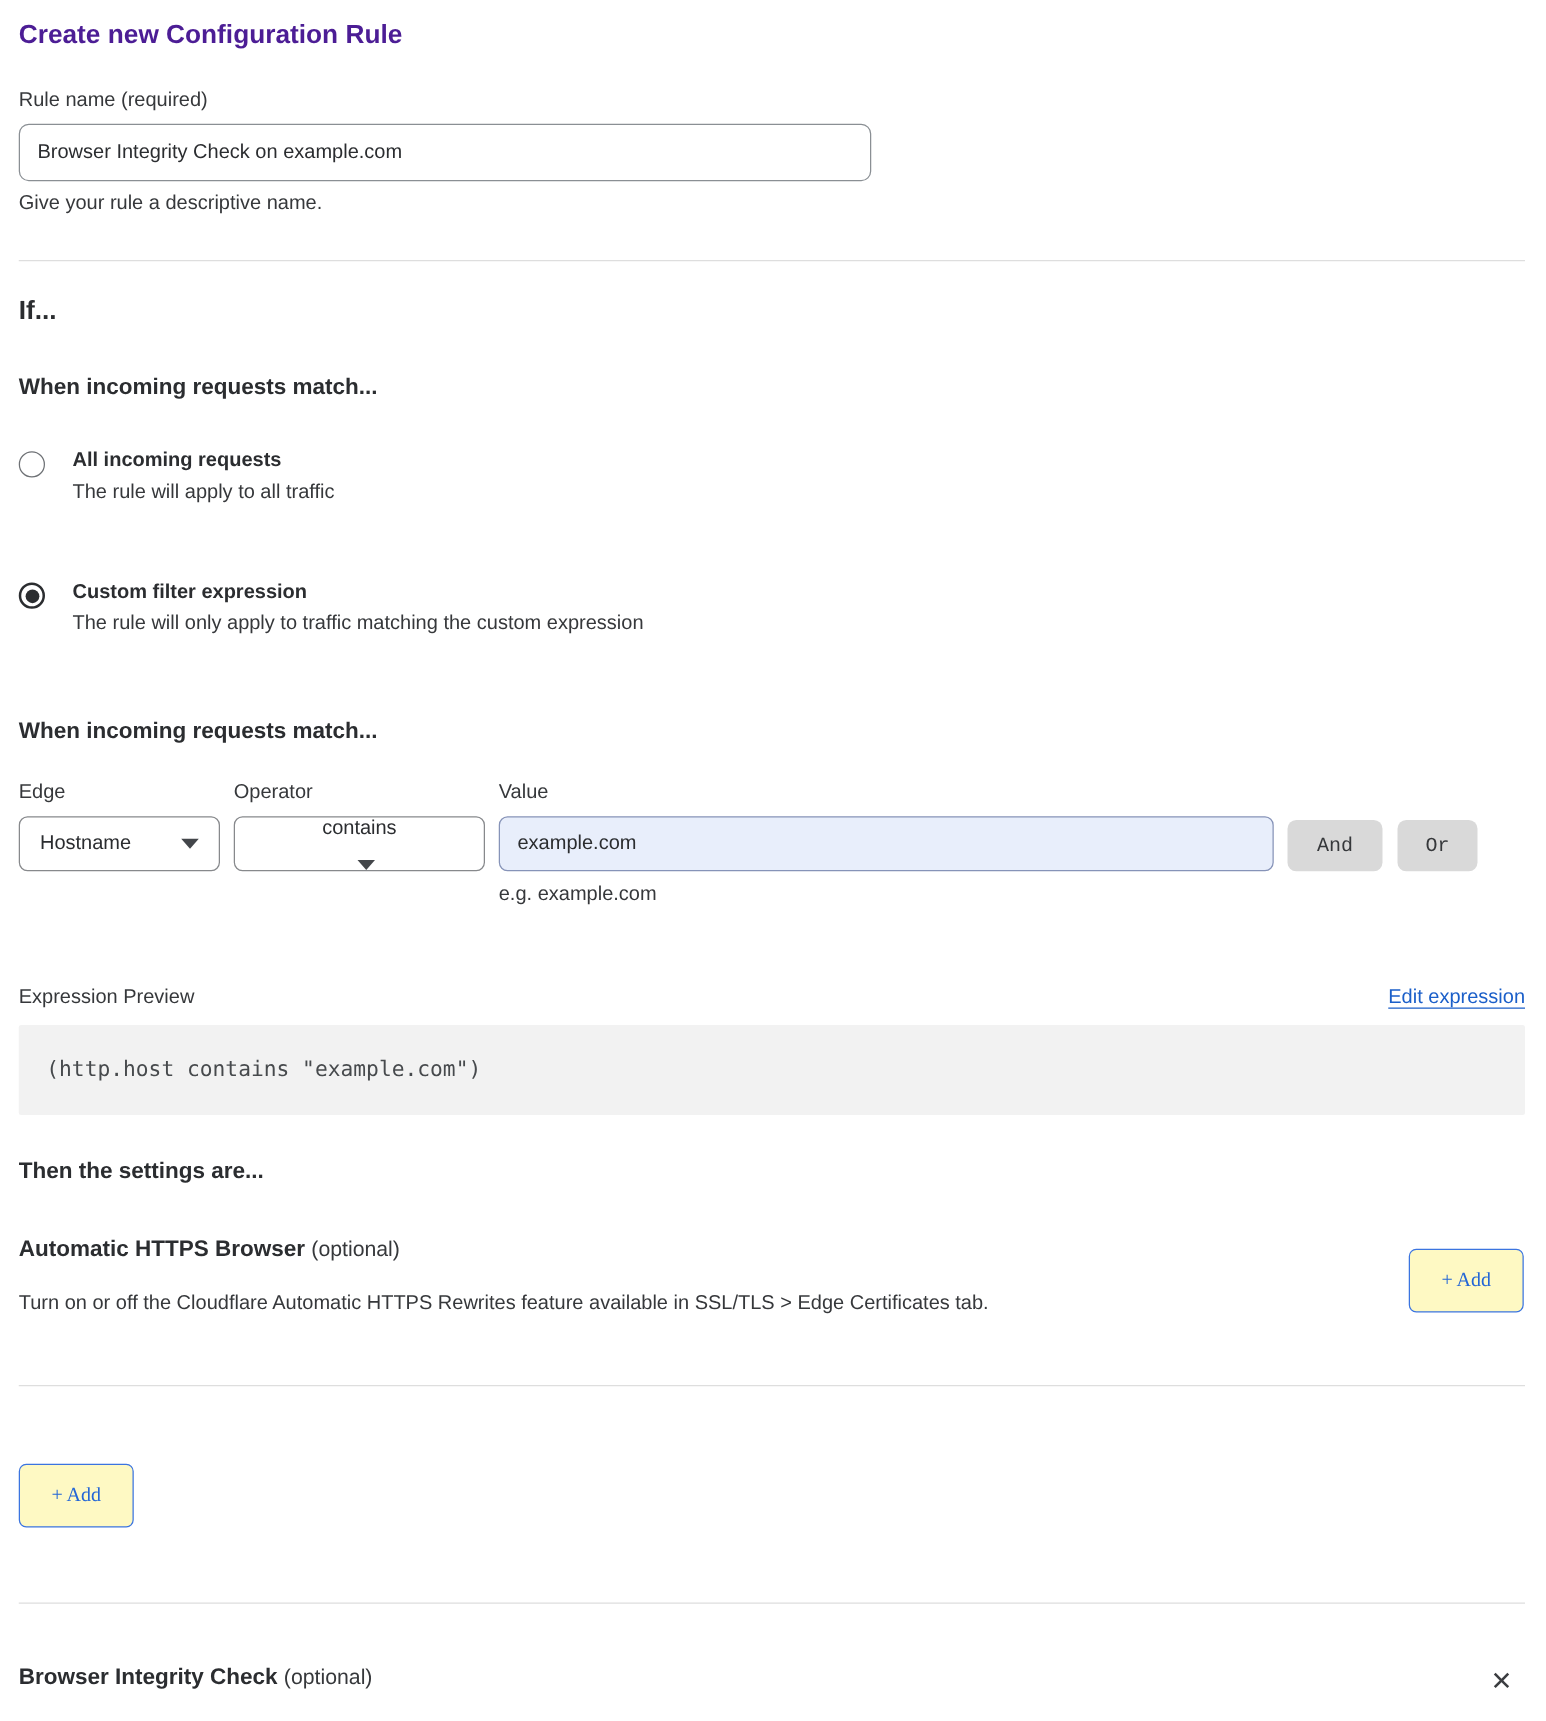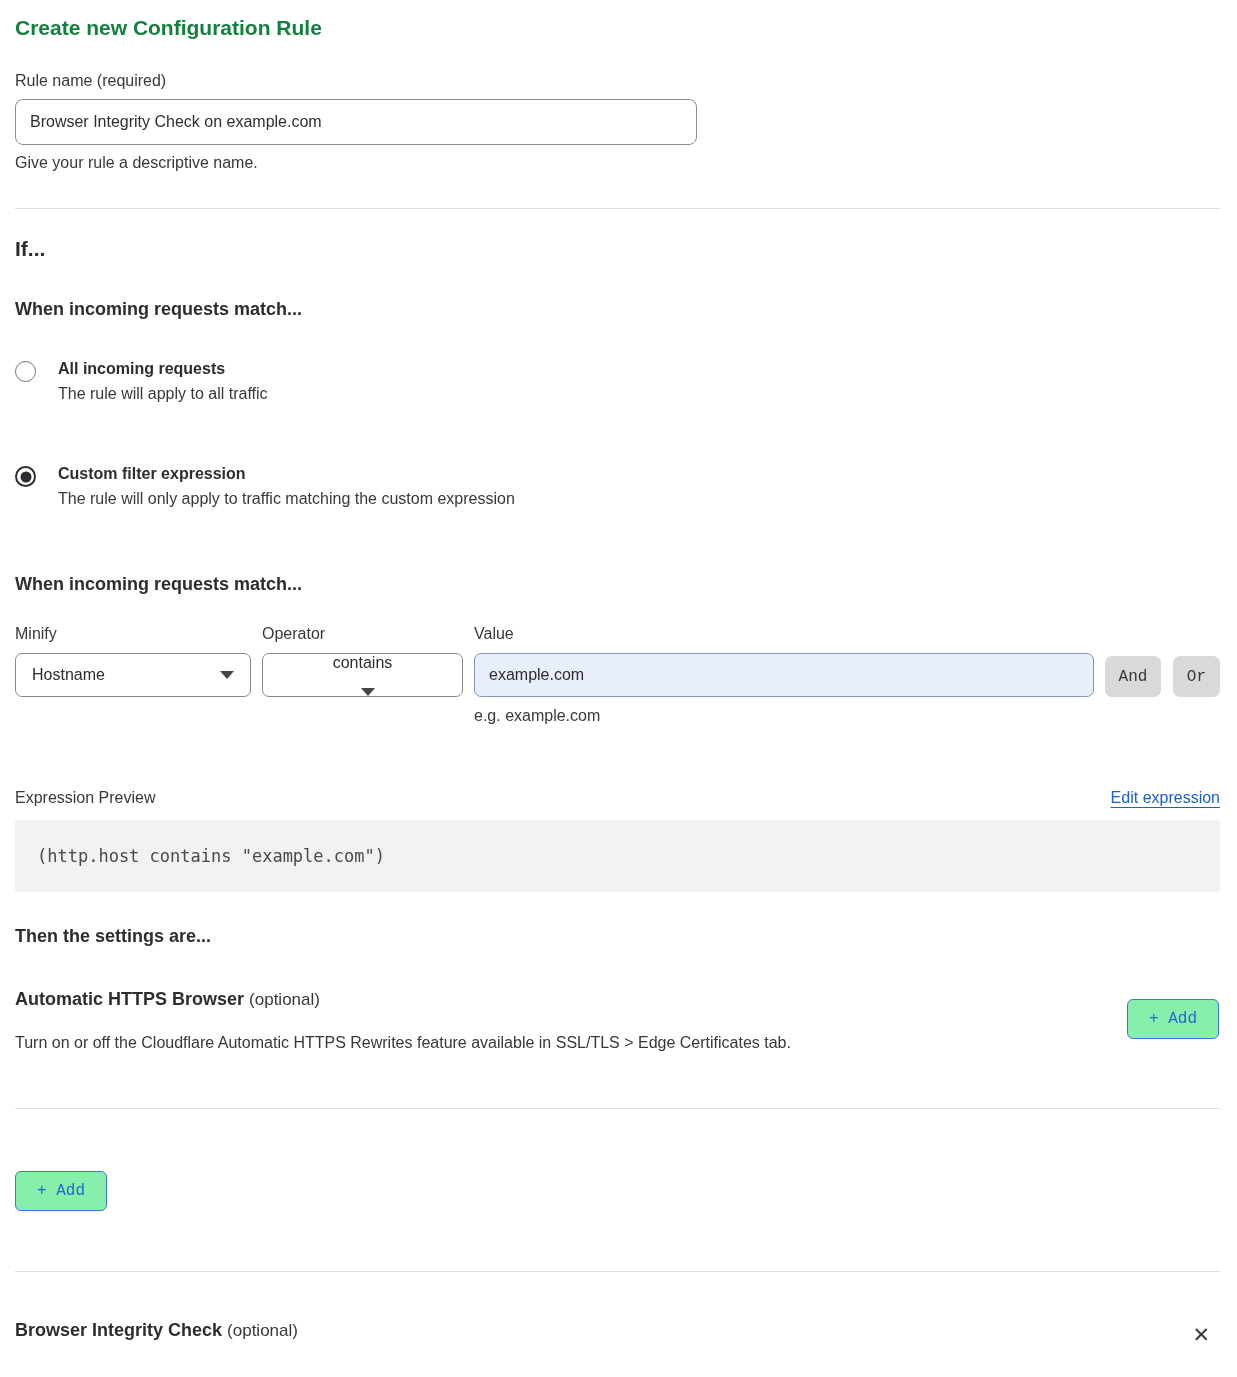--- a/index.html
+++ b/index.html
@@ -9,21 +9,21 @@
     min-height: 1377px;
     font-family: "Liberation Sans", sans-serif;
     color: #36383b;
     font-size: 16px;
   }
   .container { padding: 16px 17px 0 15px; }
 
   .page-title {
     font-size: 21px;
     font-weight: 700;
-    color: #15803d;
+    color: #4c1d95;
     margin-bottom: 32px;
   }
 
   .field-label { font-size: 16px; color: #36383b; margin-bottom: 9px; display: block; }
 
   .rule-name-input {
     width: 682px;
     height: 46px;
     border: 1px solid #8a8f94;
     border-radius: 8px;
@@ -79,21 +79,21 @@
     border-radius: 7px;
     background: #fff;
     display: flex;
     align-items: center;
     justify-content: space-between;
     padding: 0 16px;
     font-size: 16px;
     color: #2b2d30;
     cursor: pointer;
   }
-  .select-field { width: 236px; margin-right: 11px; }
+  .select-field { width: 161px; margin-right: 11px; }
   .select-operator { width: 201px; margin-right: 11px; flex-direction: column; }
   .caret-down {
     width: 0; height: 0;
     border-left: 7px solid transparent;
     border-right: 7px solid transparent;
     border-top: 8px solid #43464a;
     margin-left: 10px;
   }
 
   .value-col { margin-right: 11px; }
@@ -154,27 +154,27 @@
   .setting-row { display: flex; justify-content: space-between; align-items: flex-start; }
   .setting-row-1 { margin-top: 42px; }
   .setting-title { font-size: 18px; color: #36383b; }
   .setting-name { font-weight: 700; color: #2b2d30; }
   .setting-optional { font-weight: 400; font-size: 17px; }
   .setting-desc { font-size: 16px; color: #36383b; margin-top: 24px; }
   .setting-body { max-width: 1000px; }
 
   .add-button {
     width: 92px;
-    height: 40px;
-    background: #86efac;
+    height: 51px;
+    background: #fef9c3;
     border: 1px solid #3b74e0;
     border-radius: 6px;
     color: #2467d6;
     font-size: 16px;
-    font-family: Liberation Mono, monospace;
+    font-family: Liberation Serif, serif;
     margin-top: 10px;
     margin-right: 1px;
     cursor: pointer;
   }
 
   .section-divider-1 { margin-top: 56px; }
   .section-divider-2 { margin-top: 60px; }
 
   .setting-row-2 { margin-top: 52px; }
   .setting-row-3 { margin-top: 48px; }
@@ -218,21 +218,21 @@
     <div class="radio-texts">
       <div class="radio-label">Custom filter expression</div>
       <div class="radio-desc">The rule will only apply to traffic matching the custom expression</div>
     </div>
   </div>
 
   <h3 class="match-heading builder-heading">When incoming requests match...</h3>
 
   <div class="builder-row">
     <div class="builder-col">
-      <span class="field-label">Minify</span>
+      <span class="field-label">Edge</span>
       <div class="select-box select-field">
         <span>Hostname</span>
         <span class="caret-down"></span>
       </div>
     </div>
 
     <div class="builder-col">
       <span class="field-label">Operator</span>
       <div class="select-box select-operator">
         <span>contains</span>

